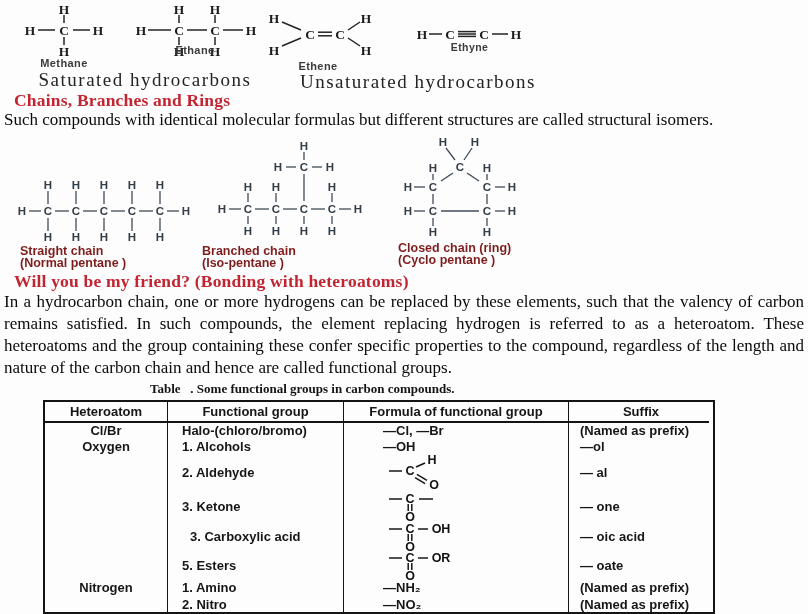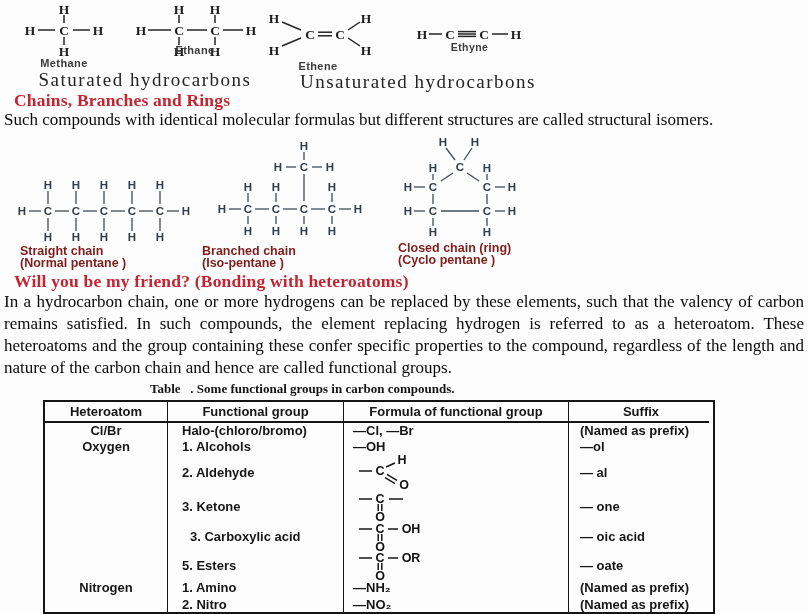--- a/index.html
+++ b/index.html
@@ -32,21 +32,21 @@
             display:grid;grid-template-columns:122px 176px 225px 141px;
             grid-template-rows:21px 15px 16px 37px 30px 30px 28px 17px 16px;
             font-family:"Liberation Sans",sans-serif;font-size:13px;font-weight:600;color:#161616;
             background:#fdfdfd;margin-left:21px;}
   .cell{display:flex;align-items:center;}
   .c2,.c3,.c4{border-left:1.6px solid #141414;}
   .th{justify-content:center;font-weight:700;font-size:13px;border-bottom:2px solid #141414;}
   .c1{justify-content:center;text-align:center;}
   .c2{padding-left:14px;}
   .c2.indent{padding-left:22px;}
-  .c3{padding-left:9px;}
+  .c3{padding-left:39px;}
   .c4{padding-left:11px;}
 </style>
 </head>
 <body>
 
 <div id="page">
 
   <svg class="mol mol-serif abs" style="left:16px;top:3px;" viewBox="0 0 96 54" width="96" height="54">
       <line x1="48" y1="12" x2="48" y2="20"></line>
       <line x1="22" y1="27" x2="39" y2="27"></line>

